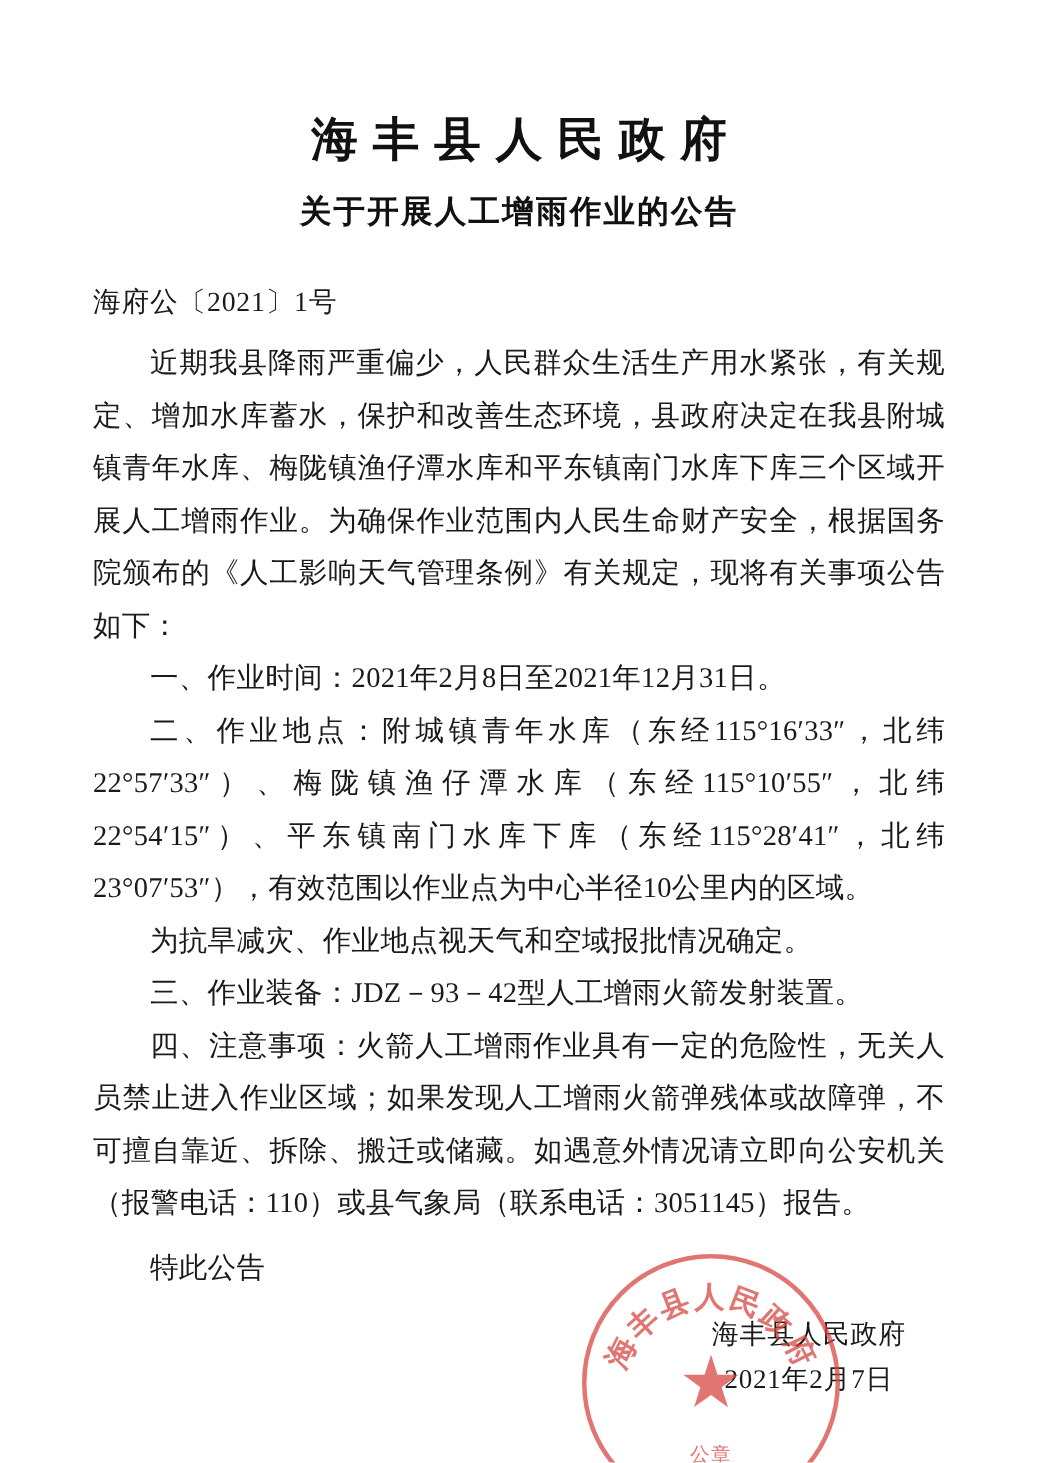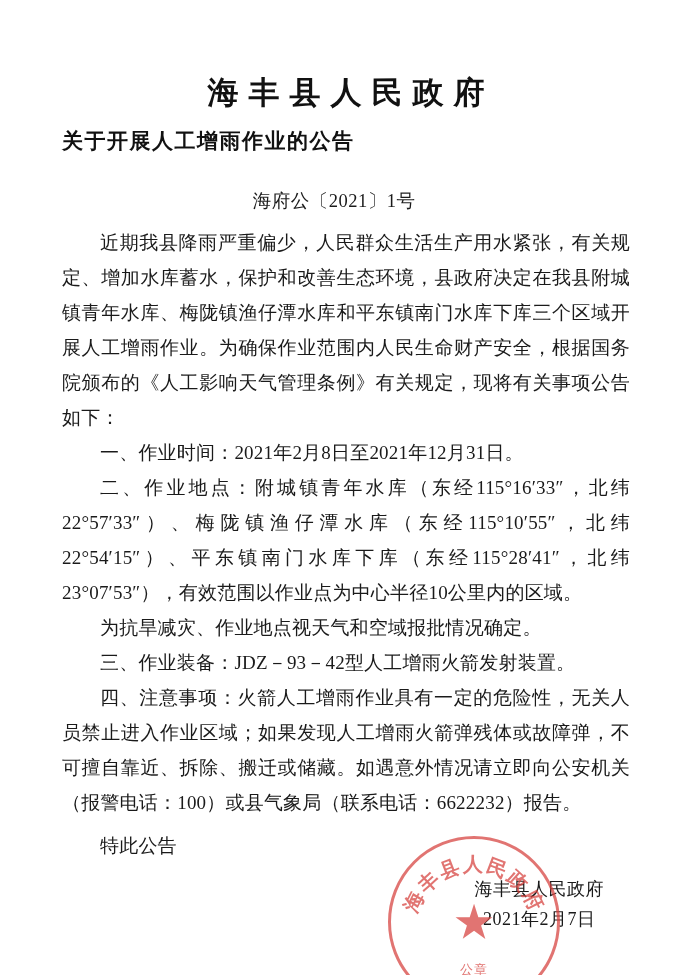--- a/index.html
+++ b/index.html
@@ -29,30 +29,31 @@
     font-size: 31px;
     font-weight: bold;
     letter-spacing: 10px;
     color: #111;
     margin-top: 74px;
     line-height: 1.2;
     text-indent: 10px;
   }
 
   .doc-subtitle {
+    text-align: center;
     font-size: 21px;
     font-weight: bold;
     letter-spacing: 1.5px;
     color: #111;
     margin-top: 18px;
     line-height: 1.2;
   }
 
   .doc-number {
-    text-align: center;
+    text-align: left;
     font-size: 18.5px;
     margin-top: 34px;
     margin-right: 24px;
     letter-spacing: 0.5px;
   }
 
   .body-text {
     margin-top: 12px;
     font-size: 19px;
     line-height: 35px;
@@ -154,21 +155,21 @@
   <div class="doc-title">海丰县人民政府</div>
   <div class="doc-subtitle">关于开展人工增雨作业的公告</div>
   <div class="doc-number">海府公〔2021〕1号</div>
 
   <div class="body-text">
     <p class="para">近期我县降雨严重偏少，人民群众生活生产用水紧张，有关规定、增加水库蓄水，保护和改善生态环境，县政府决定在我县附城镇青年水库、梅陇镇渔仔潭水库和平东镇南门水库下库三个区域开展人工增雨作业。为确保作业范围内人民生命财产安全，根据国务院颁布的《人工影响天气管理条例》有关规定，现将有关事项公告如下：</p>
     <p class="para">一、作业时间：2021年2月8日至2021年12月31日。</p>
     <p class="para">二、作业地点：附城镇青年水库（东经115°16′33″，北纬22°57′33″）、梅陇镇渔仔潭水库（东经115°10′55″，北纬22°54′15″）、平东镇南门水库下库（东经115°28′41″，北纬23°07′53″），有效范围以作业点为中心半径10公里内的区域。</p>
     <p class="para">为抗旱减灾、作业地点视天气和空域报批情况确定。</p>
     <p class="para">三、作业装备：JDZ－93－42型人工增雨火箭发射装置。</p>
-    <p class="para">四、注意事项：火箭人工增雨作业具有一定的危险性，无关人员禁止进入作业区域；如果发现人工增雨火箭弹残体或故障弹，不可擅自靠近、拆除、搬迁或储藏。如遇意外情况请立即向公安机关（报警电话：100）或县气象局（联系电话：6622232）报告。</p>
+    <p class="para">四、注意事项：火箭人工增雨作业具有一定的危险性，无关人员禁止进入作业区域；如果发现人工增雨火箭弹残体或故障弹，不可擅自靠近、拆除、搬迁或储藏。如遇意外情况请立即向公安机关（报警电话：110）或县气象局（联系电话：3051145）报告。</p>
     <div class="closing">特此公告</div>
   </div>
 
   <div class="sign-block">
     <div class="sign-org">海丰县人民政府</div>
     <div class="sign-date">2021年2月7日</div>
   </div>
 
   <div class="seal">
     <div class="seal-inner">

